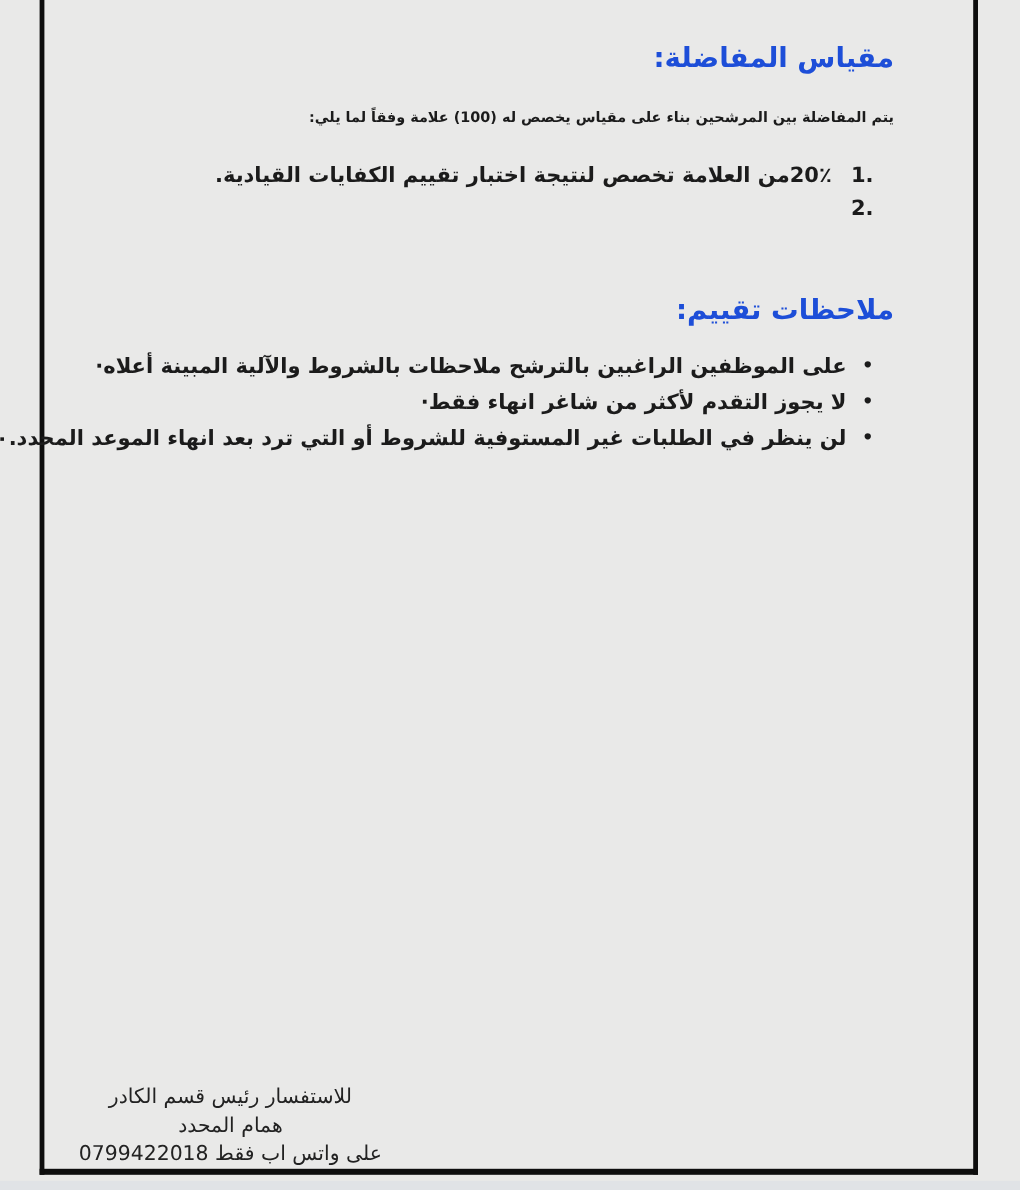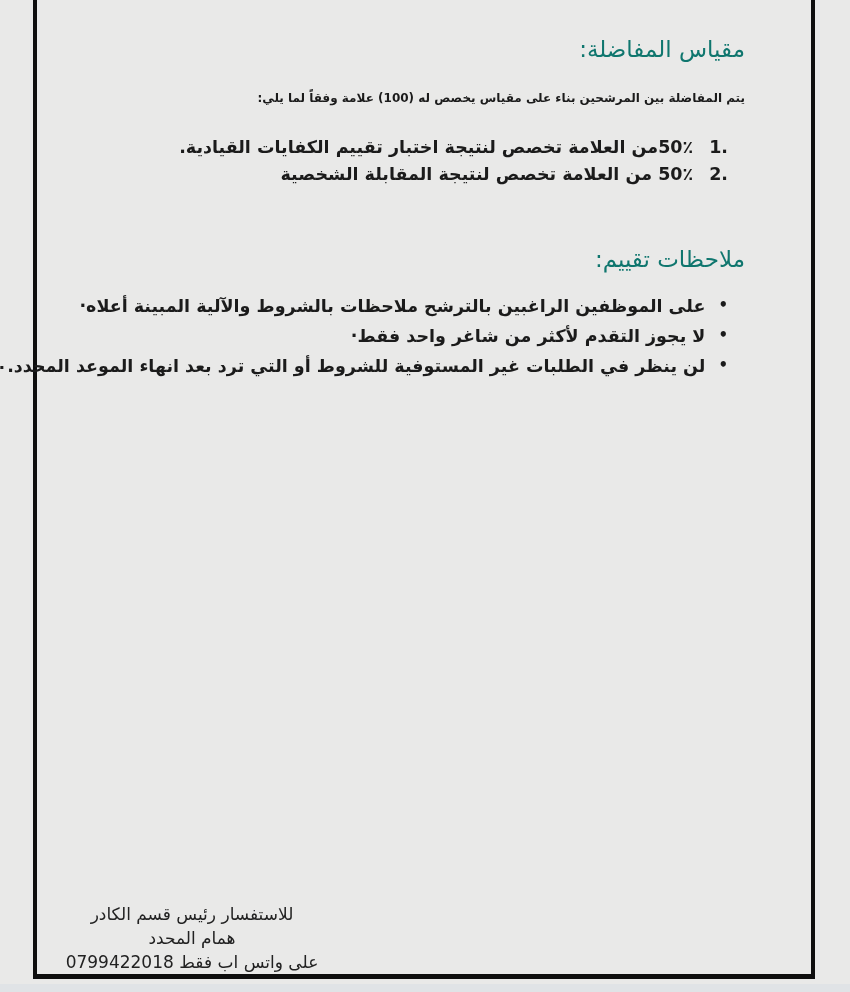--- a/index.html
+++ b/index.html
@@ -32,23 +32,23 @@
     left: 0;
     top: 984px;
     width: 850px;
     height: 8px;
     background: #e0e3e6;
   }
   .red-heading {
     position: absolute;
     right: 105px;
     direction: rtl;
-    color: #0f766e;
+    color: #1d4ed8;
     font-size: 23px;
-    font-weight: normal;
+    font-weight: bold;
     white-space: nowrap;
   }
   .h-scale { top: 36px; }
   .h-notes { top: 246px; }
   .intro {
     position: absolute;
     top: 91px;
     right: 105px;
     direction: rtl;
     font-size: 12px;
@@ -118,38 +118,37 @@
 <div class="frame"></div>
 <div class="below-strip"></div>
 
 <div class="red-heading h-scale">مقياس المفاضلة:</div>
 
 <div class="intro">يتم المفاضلة بين المرشحين بناء على مقياس يخصص له (100) علامة وفقاً لما يلي:</div>
 
 <div class="olist">
   <div class="row">
     <span class="num">1.</span>
-    <span class="txt">50٪من العلامة تخصص لنتيجة اختبار تقييم الكفايات القيادية.</span>
+    <span class="txt">20٪من العلامة تخصص لنتيجة اختبار تقييم الكفايات القيادية.</span>
   </div>
   <div class="row">
     <span class="num">2.</span>
-    <span class="txt">50٪ من العلامة تخصص لنتيجة المقابلة الشخصية</span>
   </div>
 </div>
 
 <div class="red-heading h-notes">ملاحظات تقييم:</div>
 
 <div class="bullets">
   <div class="row">
     <span class="dot">•</span>
     <span class="txt">على الموظفين الراغبين بالترشح ملاحظات بالشروط والآلية المبينة أعلاه·</span>
   </div>
   <div class="row">
     <span class="dot">•</span>
-    <span class="txt">لا يجوز التقدم لأكثر من شاغر واحد فقط·</span>
+    <span class="txt">لا يجوز التقدم لأكثر من شاغر انهاء فقط·</span>
   </div>
   <div class="row">
     <span class="dot">•</span>
     <span class="txt">لن ينظر في الطلبات غير المستوفية للشروط أو التي ترد بعد انهاء الموعد المحدد.٠</span>
   </div>
 </div>
 
 <div class="footer">
   <div class="f1">للاستفسار رئيس قسم الكادر</div>
   <div class="f2">همام المحدد</div>

